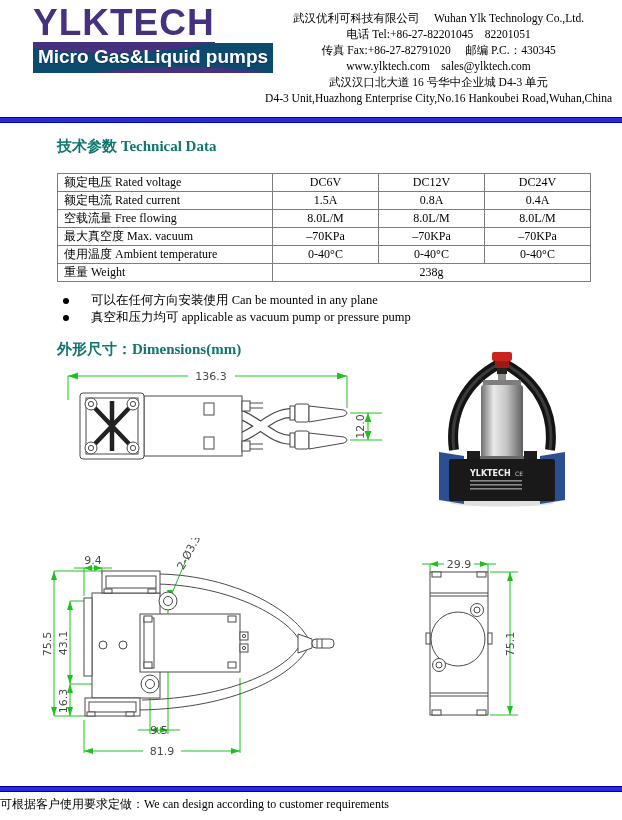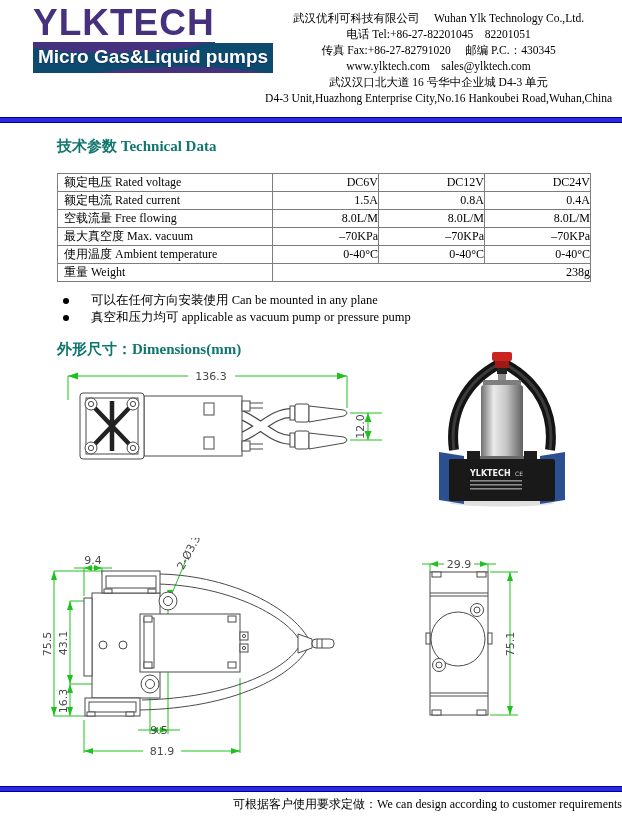--- a/index.html
+++ b/index.html
@@ -46,42 +46,42 @@
   .sec-title{
     left:57px;font-weight:bold;font-size:15px;color:#0f766e;white-space:nowrap;
   }
 
   
   table.spec{
     position:absolute;left:57px;top:157px;width:533px;
     border-collapse:collapse;table-layout:fixed;font-size:12px;margin-top:16px;
   }
   table.spec td{
-    border:1px solid #7d7d7d;height:14.4px;padding:0;text-align:right;
+    border:1px solid #7d7d7d;height:14.4px;padding:0;text-align:center;
     overflow:hidden;white-space:nowrap;
   }
   table.spec td.lbl{text-align:left;padding-left:6px;}
   table.spec col.c0{width:215px;}
   table.spec col.cv{width:106px;}
 
   
   .features{left:57px;top:292px;font-size:12.5px;}
   .feature-row{display:flex;align-items:center;height:17px;text-align:right;}
   .dot{
     width:6px;height:6px;border-radius:50%;background:#000;
     margin:0 22px 0 6px;flex:0 0 auto;
   }
 
   
   svg text{font-family:"DejaVu Sans",sans-serif;}
   .dimtxt{font-size:11px;fill:#4a4a4a;}
 
   
   .footer-text{
-    left:0;top:796px;width:622px;text-align:right;font-size:12px;white-space:nowrap;
+    left:0;top:796px;width:622px;text-align:left;font-size:12px;white-space:nowrap;
   }
 </style>
 </head>
 <body>
 
 <div class="abs logo-wrap">
   <span class="logo-text">YLKTECH</span>
 </div>
 <div class="banner">
   <div class="wave-top"></div>

